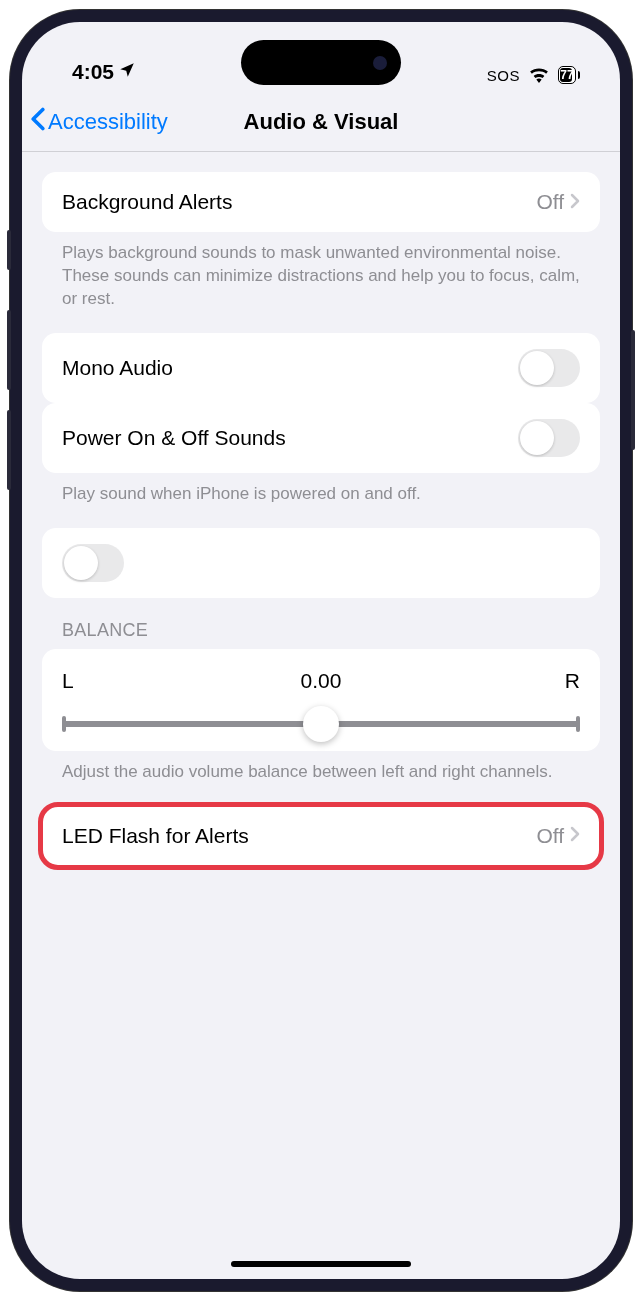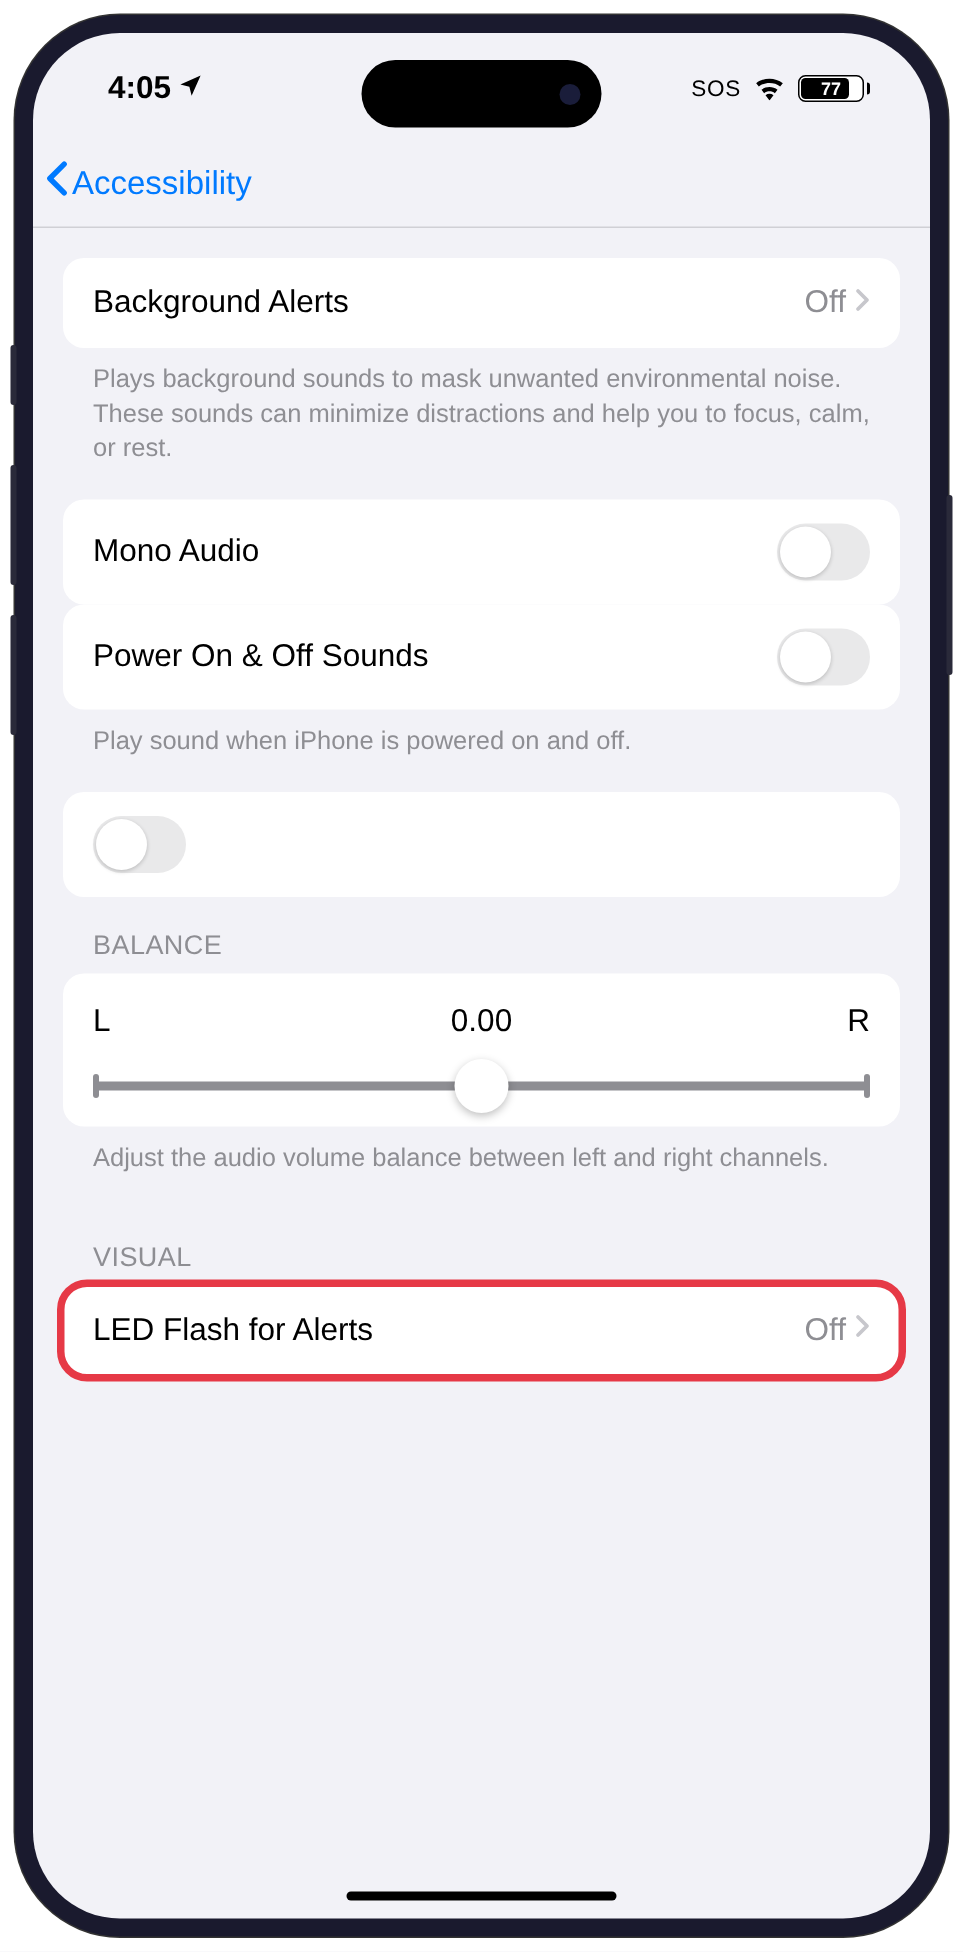--- a/index.html
+++ b/index.html
@@ -53,39 +53,39 @@
     }
     .camera-dot {
       width: 14px;
       height: 14px;
       background: #1a1d3a;
       border-radius: 50%;
     }
     .status-bar {
       height: 70px;
       display: flex;
-      align-items: center;
+      align-items: flex-end;
       justify-content: space-between;
       padding: 12px 40px 8px 50px;
       font-weight: 600;
       font-size: 21px;
       color: #000;
     }
     .status-left { display: flex; align-items: center; gap: 4px; }
     .location-icon { font-size: 18px; }
     .status-right { display: flex; align-items: center; gap: 8px; }
     .sos { font-size: 15px; font-weight: 400; letter-spacing: 0.5px; }
     .wifi-icon { display: inline-flex; }
     .battery {
       display: flex;
       align-items: center;
       gap: 2px;
     }
     .battery-body {
-      width: 44px;
+      width: 18px;
       height: 18px;
       border: 1.5px solid #000;
       border-radius: 5px;
       position: relative;
       background: #fff;
       display: flex;
       align-items: center;
       justify-content: center;
       font-size: 12px;
       font-weight: 700;
@@ -298,20 +298,21 @@
 
     <div class="nav-bar">
       <div class="back-button">
         <span class="chevron-back">
           <svg width="16" height="24" viewBox="0 0 12 20" fill="none" stroke="#007aff" stroke-width="3" stroke-linecap="round" stroke-linejoin="round">
               <path d="M10 2L2 10l8 8"></path>
             </svg>
         </span>
         <span>Accessibility</span>
       </div>
+      <div class="nav-title">Audio &amp; Visual</div>
     </div>
 
     <div class="content">
       <div class="spacer-top"></div>
 
       <div class="cell">
         <span class="cell-label">Background Alerts</span>
         <span class="cell-detail">
           <span>Off</span>
           <span class="chevron-right">
@@ -354,21 +355,20 @@
           </div>
         </div>
         <div class="slider">
           <div class="slider-tick left"></div>
           <div class="slider-tick right"></div>
           <div class="slider-knob"></div>
         </div>
       </div>
       <div class="footer-text">Adjust the audio volume balance between left and right channels.</div>
 
-      <div class="section-header">VISUAL</div>
       <div class="highlighted">
         <div class="cell">
           <span class="cell-label">LED Flash for Alerts</span>
           <span class="cell-detail">
             <span>Off</span>
             <span class="chevron-right">
               <svg width="10" height="16" viewBox="0 0 10 16" fill="none" stroke="#c7c7cc" stroke-width="2.5" stroke-linecap="round" stroke-linejoin="round">
                   <path d="M2 2l6 6-6 6"></path>
                 </svg>
             </span>

